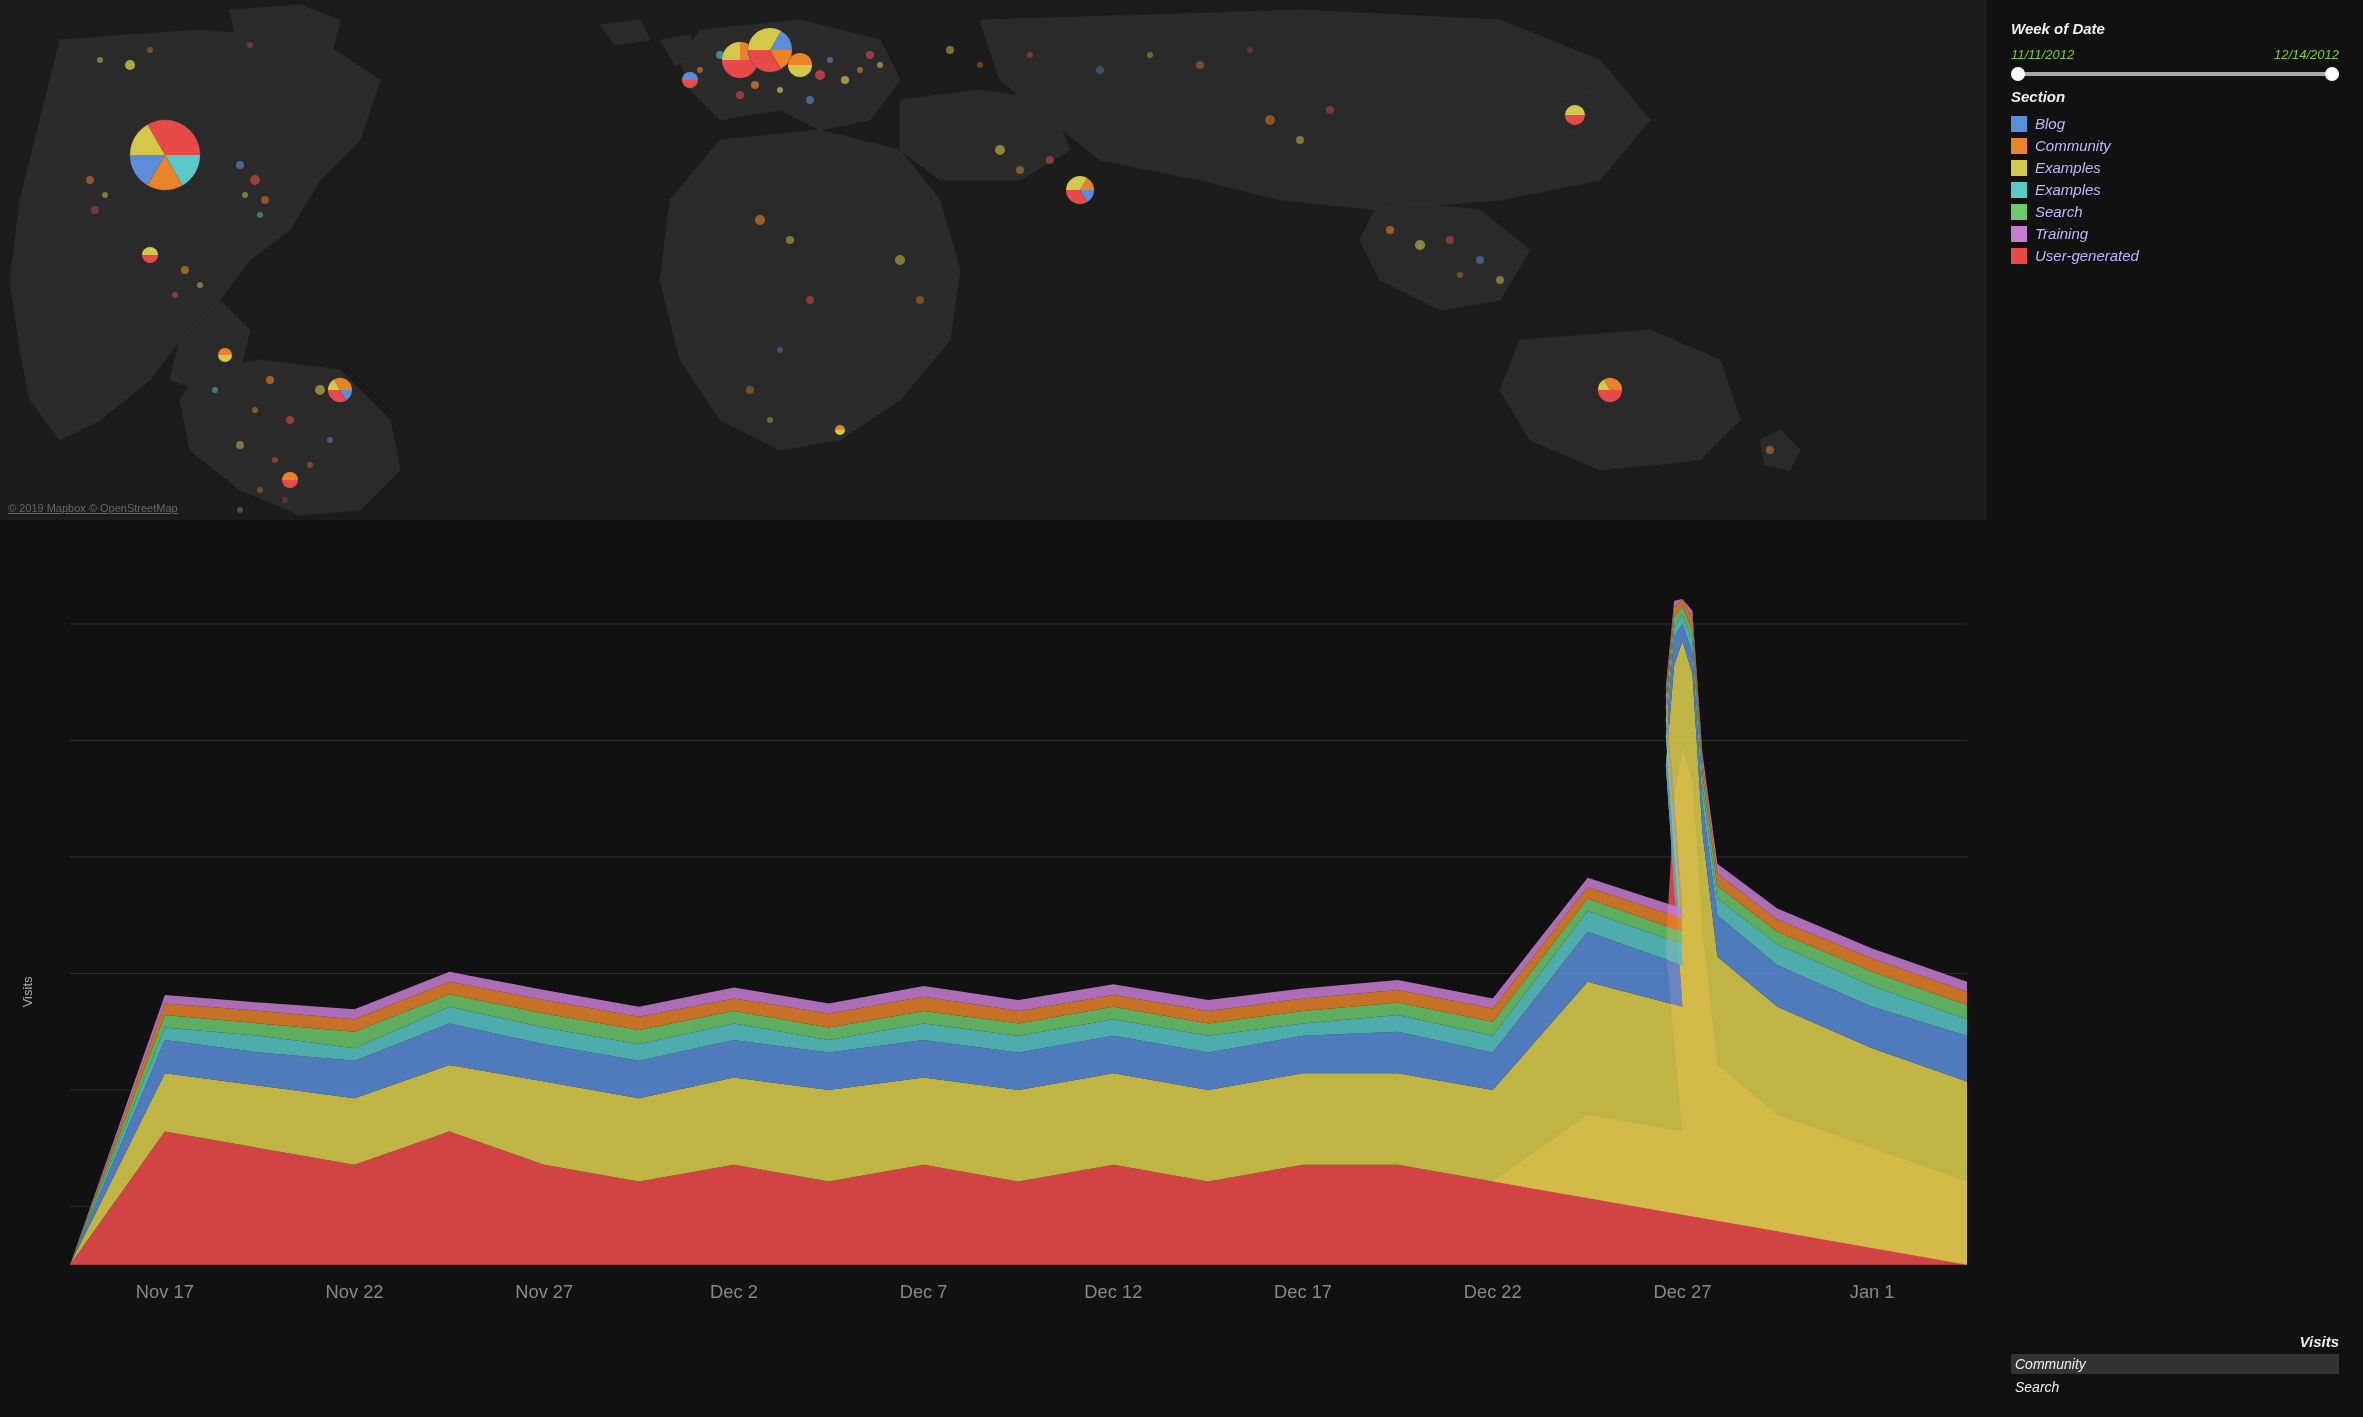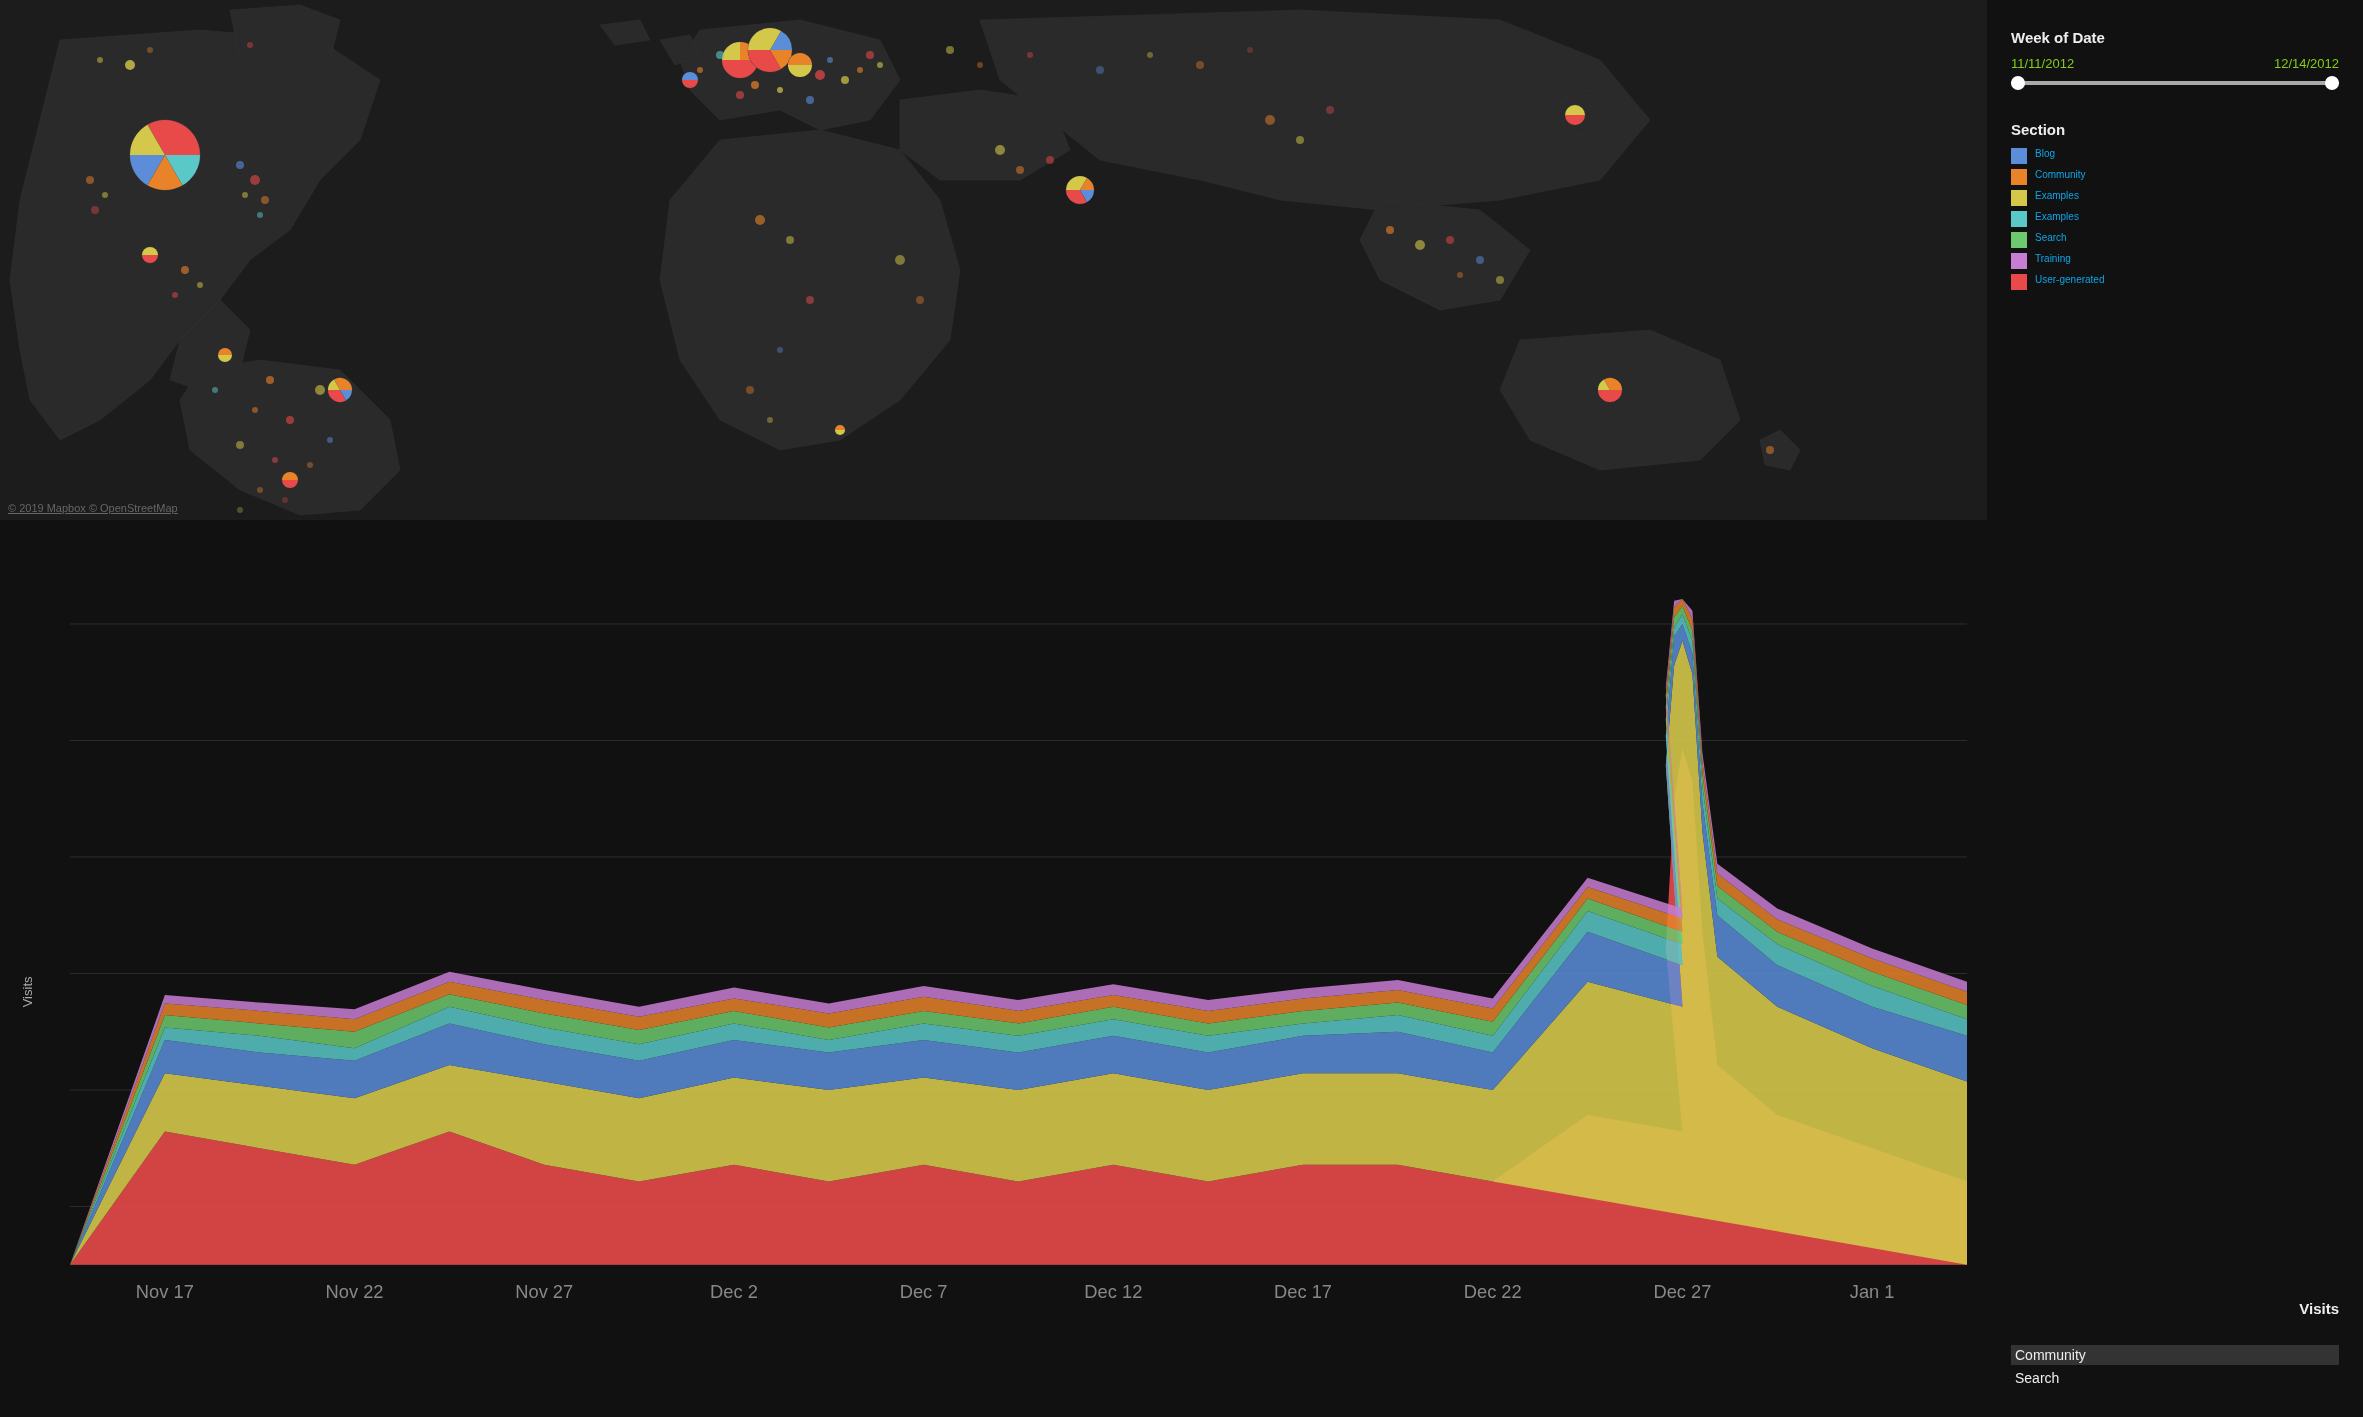--- a/index.html
+++ b/index.html
@@ -65,24 +65,25 @@
     }
 
     #chart-svg {
       width: 100%;
       height: 100%;
     }
 
     #right-panel {
       width: 376px;
       background: #111;
-      padding: 29px 24px;
+      padding: 20px 24px;
       display: flex;
       flex-direction: column;
-      gap: 28px;
+      gap: 4px;
+      font-style: italic;
     }
 
     .panel-section {
       display: flex;
       flex-direction: column;
       gap: 6px;
     }
 
     .panel-section-title {
       font-size: 15px;
@@ -139,24 +140,24 @@
     }
 
     .legend-items {
       display: flex;
       flex-direction: column;
       gap: 5px;
     }
 
     .legend-item {
       display: flex;
-      align-items: flex-start;
+      align-items: center;
       gap: 8px;
-      font-size: 10px;
-      color: #0ea5e9;
+      font-size: 15px;
+      color: #c4b5fd;
     }
 
     .legend-swatch {
       width: 16px;
       height: 16px;
       flex-shrink: 0;
     }
 
     .visits-label {
       font-size: 15px;

